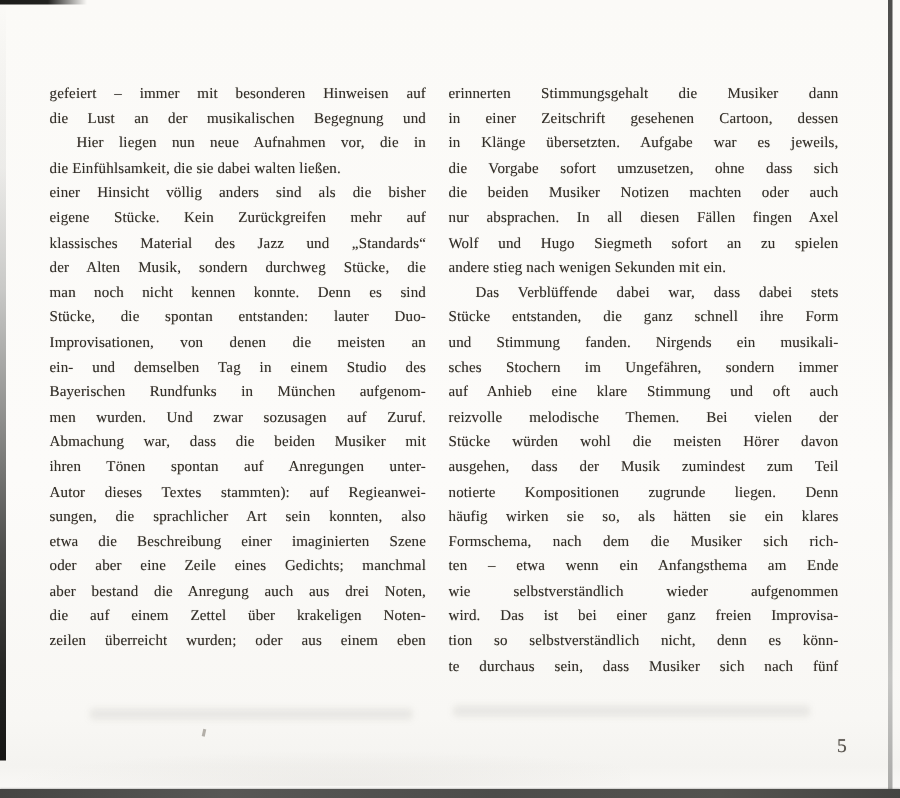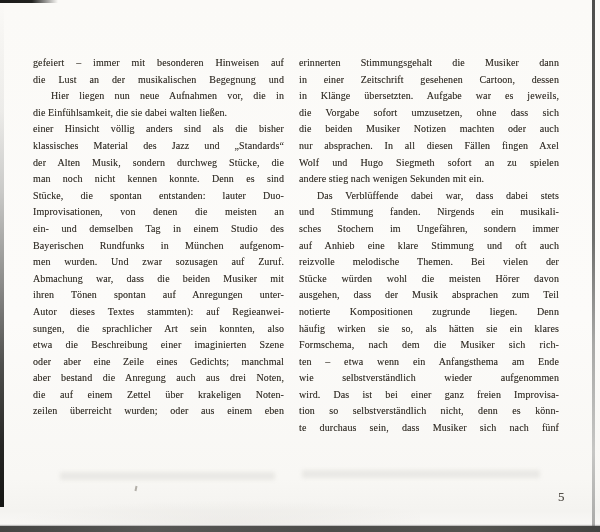--- a/index.html
+++ b/index.html
@@ -77,20 +77,21 @@
 <body>
 
 <div class="page">
 
   <div class="col col-left">
       <div class="line">gefeiert – immer mit besonderen Hinweisen auf</div>
       <div class="line">die Lust an der musikalischen Begegnung und</div>
       <div class="line indent">Hier liegen nun neue Aufnahmen vor, die in</div>
       <div class="line end">die Einfühlsamkeit, die sie dabei walten ließen.</div>
       <div class="line">einer Hinsicht völlig anders sind als die bisher</div>
+      <div class="line">eigene Stücke. Kein Zurückgreifen mehr auf</div>
       <div class="line">klassisches Material des Jazz und „Standards“</div>
       <div class="line">der Alten Musik, sondern durchweg Stücke, die</div>
       <div class="line">man noch nicht kennen konnte. Denn es sind</div>
       <div class="line">Stücke, die spontan entstanden: lauter Duo-</div>
       <div class="line">Improvisationen, von denen die meisten an</div>
       <div class="line">ein- und demselben Tag in einem Studio des</div>
       <div class="line">Bayerischen Rundfunks in München aufgenom-</div>
       <div class="line">men wurden. Und zwar sozusagen auf Zuruf.</div>
       <div class="line">Abmachung war, dass die beiden Musiker mit</div>
       <div class="line">ihren Tönen spontan auf Anregungen unter-</div>
@@ -105,26 +106,27 @@
   <div class="col col-right">
       <div class="line">erinnerten Stimmungsgehalt die Musiker dann</div>
       <div class="line">in einer Zeitschrift gesehenen Cartoon, dessen</div>
       <div class="line">in Klänge übersetzten. Aufgabe war es jeweils,</div>
       <div class="line">die Vorgabe sofort umzusetzen, ohne dass sich</div>
       <div class="line">die beiden Musiker Notizen machten oder auch</div>
       <div class="line">nur absprachen. In all diesen Fällen fingen Axel</div>
       <div class="line">Wolf und Hugo Siegmeth sofort an zu spielen</div>
       <div class="line end">andere stieg nach wenigen Sekunden mit ein.</div>
       <div class="line indent">Das Verblüffende dabei war, dass dabei stets</div>
+      <div class="line">Stücke entstanden, die ganz schnell ihre Form</div>
       <div class="line">und Stimmung fanden. Nirgends ein musikali-</div>
       <div class="line">sches Stochern im Ungefähren, sondern immer</div>
       <div class="line">auf Anhieb eine klare Stimmung und oft auch</div>
       <div class="line">reizvolle melodische Themen. Bei vielen der</div>
       <div class="line">Stücke würden wohl die meisten Hörer davon</div>
-      <div class="line">ausgehen, dass der Musik absprachen zum Teil</div>
+      <div class="line">ausgehen, dass der Musik zumindest zum Teil</div>
       <div class="line">notierte Kompositionen zugrunde liegen. Denn</div>
       <div class="line">häufig wirken sie so, als hätten sie ein klares</div>
       <div class="line">Formschema, nach dem die Musiker sich rich-</div>
       <div class="line">ten – etwa wenn ein Anfangsthema am Ende</div>
       <div class="line">wie selbstverständlich wieder aufgenommen</div>
       <div class="line">wird. Das ist bei einer ganz freien Improvisa-</div>
       <div class="line">tion so selbstverständlich nicht, denn es könn-</div>
       <div class="line">te durchaus sein, dass Musiker sich nach fünf</div>
     </div>
 

